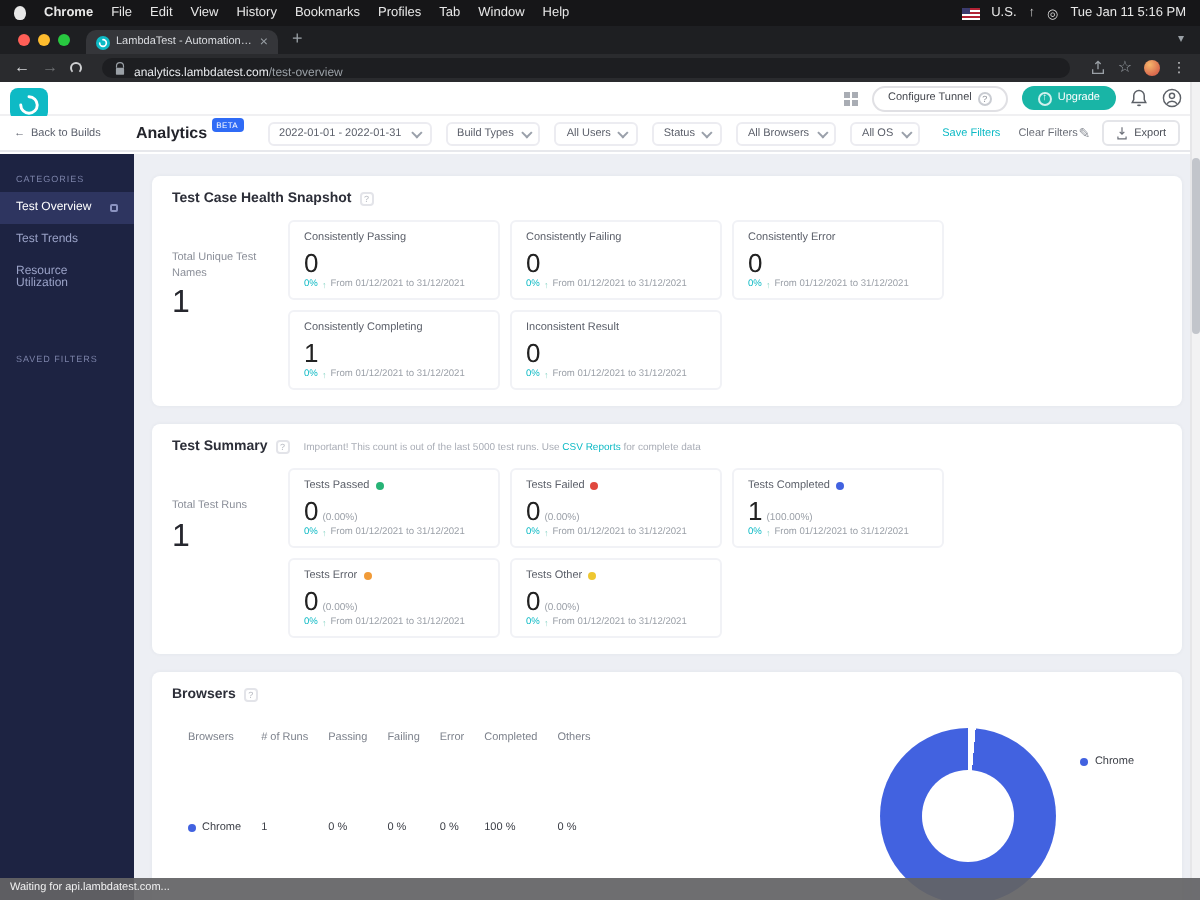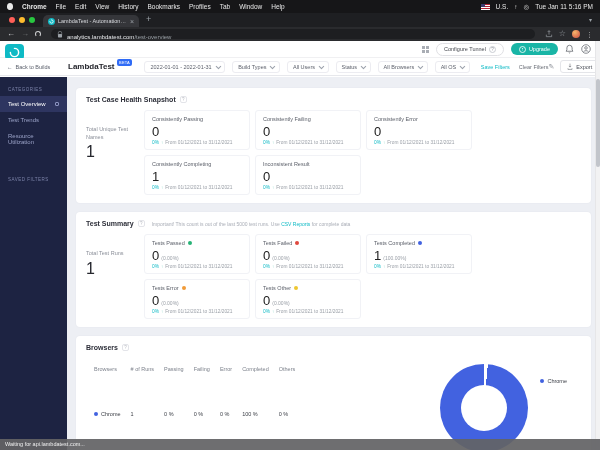--- a/index.html
+++ b/index.html
@@ -211,21 +211,21 @@
     <svg width="11" height="11" viewBox="0 0 24 24">
         <path d="M12 3a9 9 0 1 1-9 9" stroke="#fff" stroke-width="3.2" fill="none" stroke-linecap="round"></path>
       </svg>
   </div>
 
   <div class="filterrow">
     <span class="back-link">
       <span>←</span>
       <span>Back to Builds</span>
     </span>
-    <span class="an-title">LambdaTest</span>
+    <span class="an-title">Analytics</span>
     <span class="beta">BETA</span>
     <span class="field f-date">
         <span>2022-01-01 - 2022-01-31</span>
         <span class="chev"></span>
       </span>
     <span class="field">
         <span>Build Types</span>
         <span class="chev"></span>
       </span>
     <span class="field">

